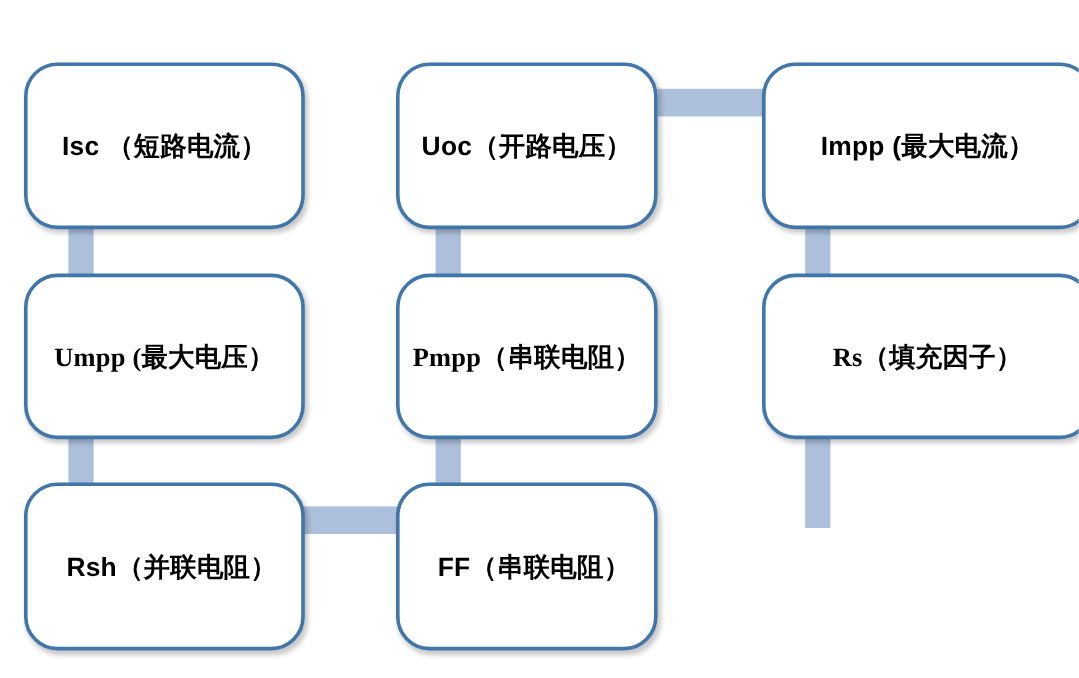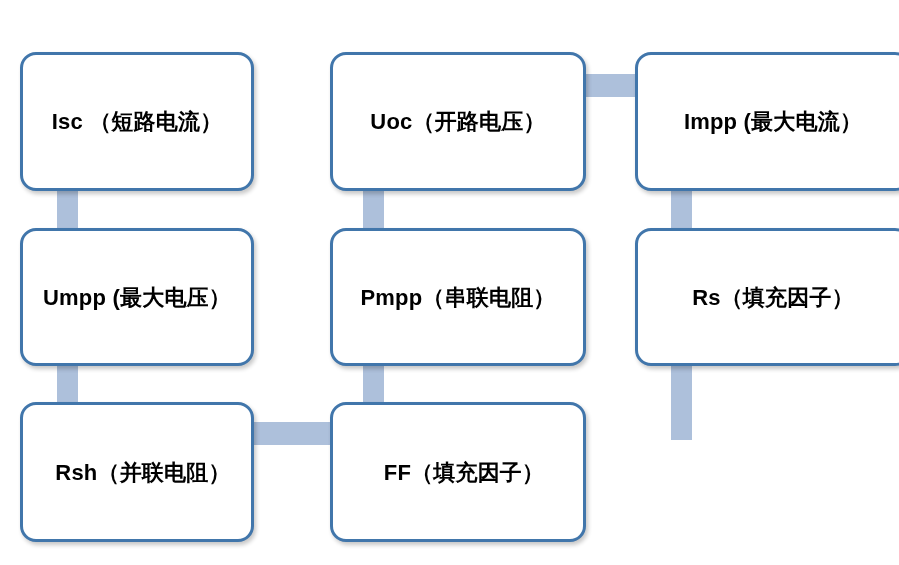--- a/index.html
+++ b/index.html
@@ -27,21 +27,21 @@
   }
   .connector.v { width: 21px; }
   .connector.h { height: 23px; }
 
   
   .node {
     position: absolute;
     box-sizing: border-box;
     background: #ffffff;
     border: 3px solid #4176ab;
-    border-radius: 16px;
+    border-radius: 28px;
     z-index: 2;
     box-shadow: 2px 3px 4px rgba(0, 0, 0, 0.22);
     display: flex;
     align-items: center;
     justify-content: flex-end;
   }
 
   .node-label {
     display: block;
     width: 100%;
@@ -51,25 +51,25 @@
     color: #000000;
     letter-spacing: 0.2px;
     line-height: 1.2;
     white-space: nowrap;
     position: relative;
     top: 1px;
   }
 
   
   .r1 { top: 52px;  height: 139px; }
-  .r2 { top: 228px; height: 138px; }
+  .r2 { top: 228px; height: 138px; font-family: Liberation Serif, serif; }
   .r3 { top: 402px; height: 140px; padding-left: 12px; }
 
   .c1 { left: 20px;  width: 234px; }
-  .c2 { left: 330px; width: 256px; }
+  .c2 { left: 330px; width: 218px; }
   .c3 { left: 635px; width: 276px; }
 </style>
 </head>
 <body>
 
 <div id="canvas">
 
   <div class="connector v" style="left:57px; top:150px; height:120px;"></div>
   <div class="connector v" style="left:57px; top:330px; height:110px;"></div>
 
@@ -104,17 +104,17 @@
 
   <div class="node r2 c3">
     <span class="node-label">Rs（填充因子）</span>
   </div>
 
   <div class="node r3 c1">
     <span class="node-label">Rsh（并联电阻）</span>
   </div>
 
   <div class="node r3 c2">
-    <span class="node-label">FF（填充因子）</span>
+    <span class="node-label">FF（串联电阻）</span>
   </div>
 
 
 </div>
 
 </body></html>

